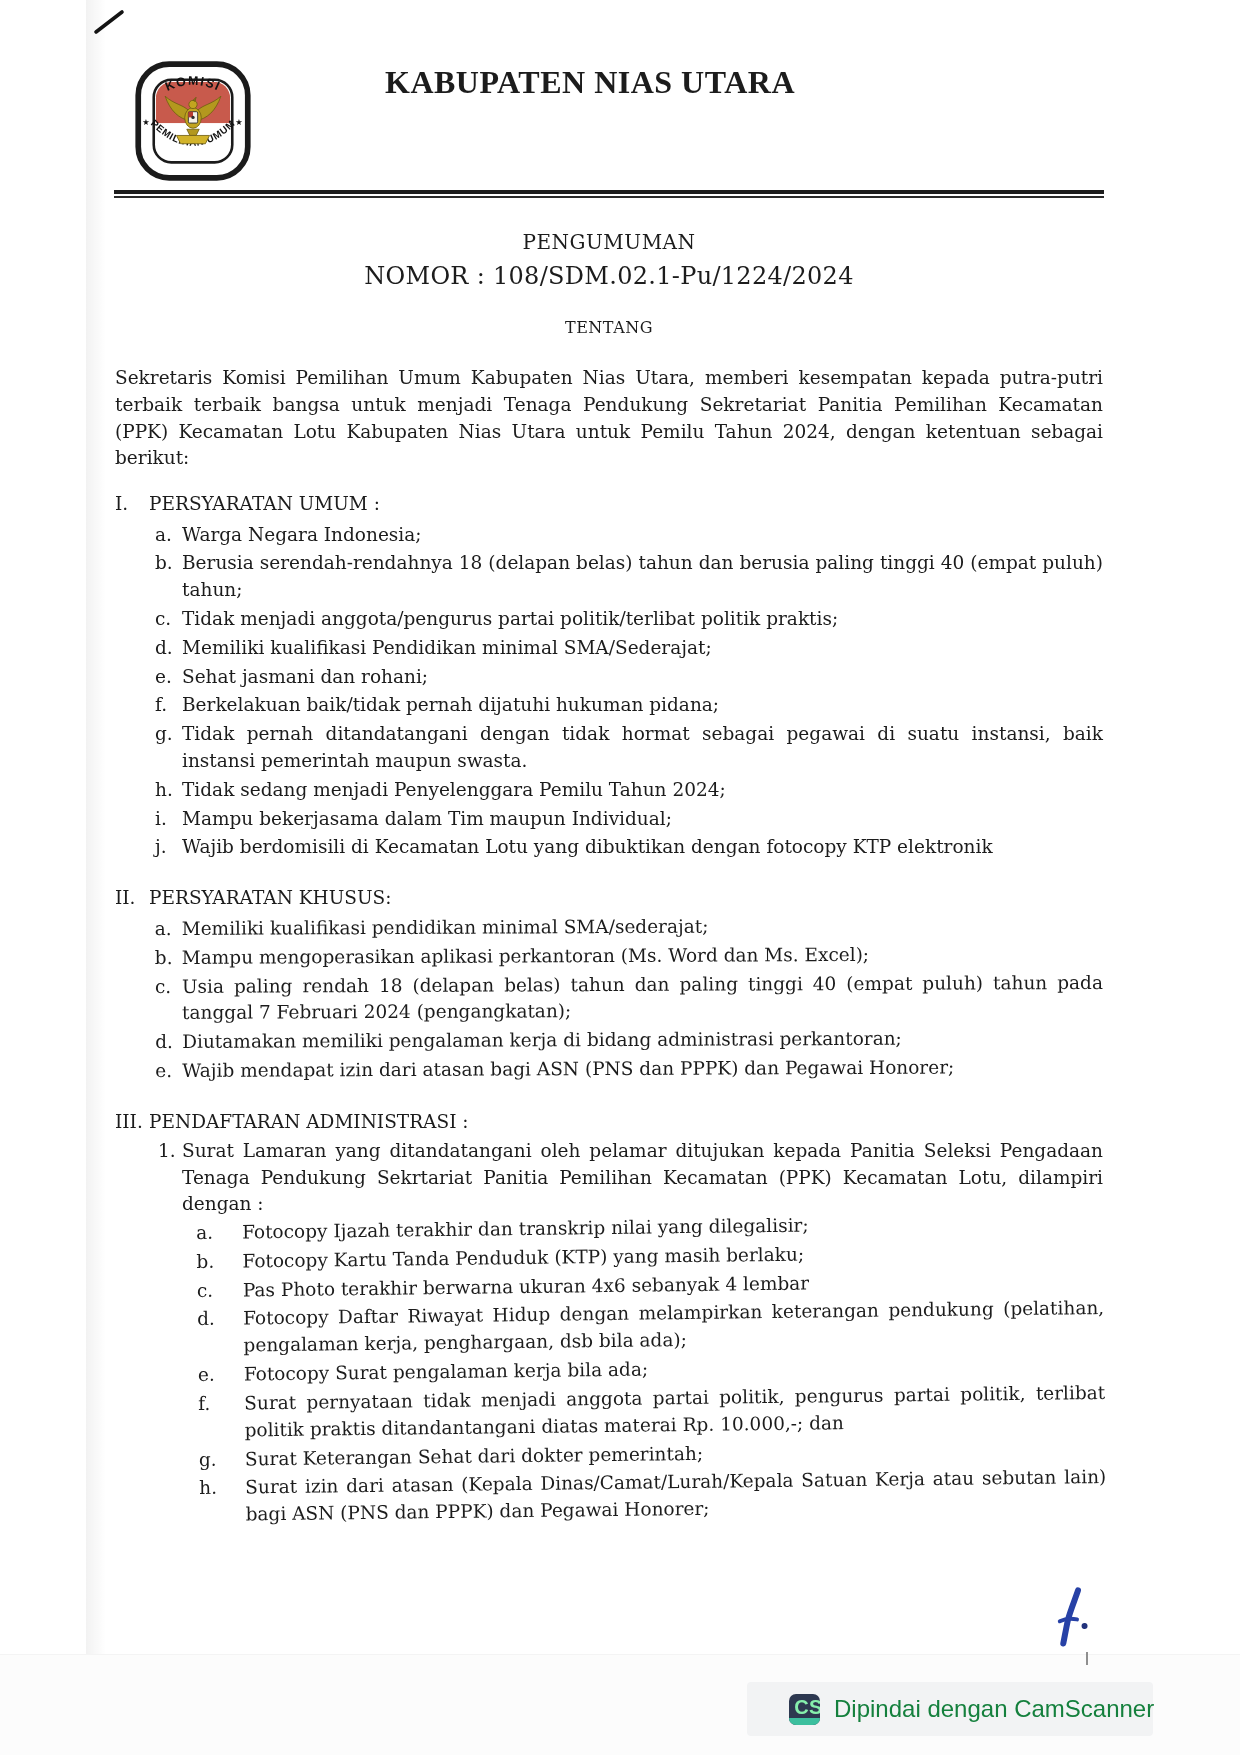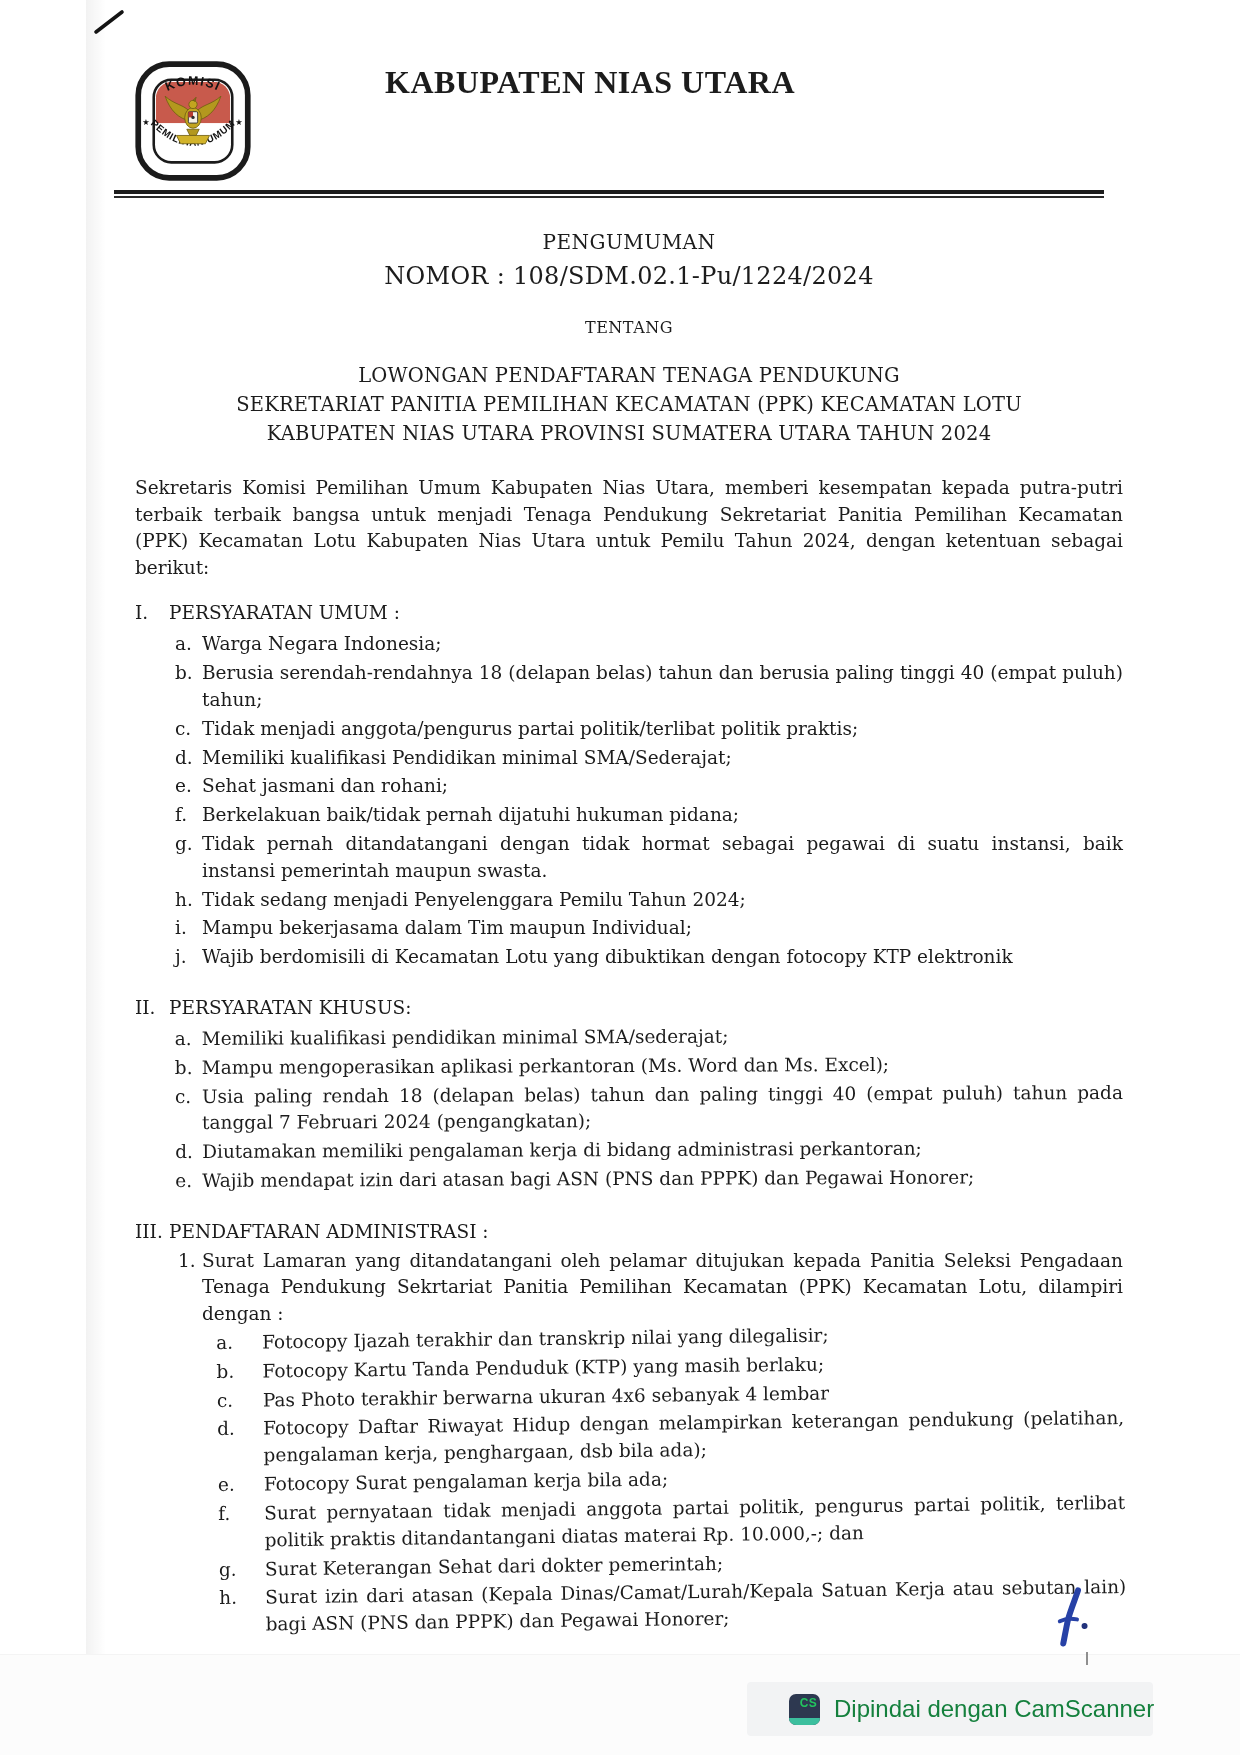--- a/index.html
+++ b/index.html
@@ -13,21 +13,21 @@
   
   .kpu-logo{position:absolute;left:131px;top:58px;width:124px;height:126px;}
   .head-titles{position:absolute;left:290px;top:62px;width:600px;text-align:center;}
   .org1{font-family:"Liberation Serif",serif;font-weight:bold;font-size:36px;letter-spacing:0.5px;line-height:1.15;}
   .org2{font-family:"Liberation Serif",serif;font-weight:bold;font-size:32px;letter-spacing:0.5px;line-height:1.15;margin-top:2px;}
   .addr{font-family:"Liberation Serif",serif;font-weight:bold;font-size:16px;margin-top:6px;}
   .rule-wrap{position:absolute;left:114px;top:190px;width:990px;}
   .rule-a{height:4px;background:#1d1d1d;}
   .rule-b{height:2px;background:#2a2a2a;margin-top:2px;}
   
-  .doc{position:absolute;left:115px;top:212px;width:988px;font-size:18.5px;line-height:1.45;margin-left:20px;}
+  .doc{position:absolute;left:115px;top:212px;width:988px;font-size:18.5px;line-height:1.45;}
   .t-center{text-align:center;}
   .doc-type{margin-top:16px;font-size:20px;letter-spacing:0.5px;}
   .doc-number{font-size:24px;letter-spacing:0.3px;margin-top:2px;}
   .tentang{margin-top:22px;font-size:16px;letter-spacing:0.5px;}
   .subject{margin-top:22px;font-size:19.5px;line-height:1.5;letter-spacing:0.2px;}
   .intro{margin-top:26px;text-align:justify;}
   
   #sections{margin-top:14px;}
   .section{margin-top:24px;}
   .section:first-child{margin-top:14px;}
@@ -47,22 +47,22 @@
   .blue-mark{position:absolute;left:1038px;top:1580px;}
   
   .scan-bottom{position:absolute;left:0;bottom:0;width:100%;height:100px;background:#fcfcfc;
                border-top:1px solid rgba(0,0,0,0.03);}
   .edge-tick{position:absolute;left:1086px;top:1652px;width:2px;height:13px;background:#8f8f8f;}
   .cs-badge{position:absolute;left:747px;top:1682px;width:406px;height:54px;background:#f2f3f4;
             border-radius:4px;display:flex;align-items:center;gap:14px;box-sizing:border-box;
             padding:0 20px 0 42px;font-family:"Liberation Sans",sans-serif;}
   .cs-icon{position:relative;width:31px;height:31px;border-radius:7px;background:#2d3850;overflow:hidden;
            flex:0 0 31px;}
-  .cs-icon .cs-label{position:absolute;top:2px;left:4px;width:100%;text-align:center;color:#22c55e;
-           font-weight:bold;font-size:12px;letter-spacing:0.3px;}
+  .cs-icon .cs-label{position:absolute;top:2px;left:4px;width:100%;text-align:center;color:#86efac;
+           font-weight:bold;font-size:20px;letter-spacing:0.3px;}
   .cs-icon .cs-teal{position:absolute;bottom:0;left:0;width:100%;height:7px;background:#3cbf9e;}
   .cs-text{font-size:24px;color:#15803d;white-space:nowrap;}
 </style>
 </head>
 <body>
 
 <div class="page">
 
   <div class="left-shade"></div>
 
@@ -112,25 +112,20 @@
 
   <div class="rule-wrap">
     <div class="rule-a"></div>
     <div class="rule-b"></div>
   </div>
 
   <div class="doc">
     <div class="t-center doc-type">PENGUMUMAN</div>
     <div class="t-center doc-number">NOMOR : 108/SDM.02.1-Pu/1224/2024</div>
     <div class="t-center tentang">TENTANG</div>
-    <div class="t-center subject">
-      <div>LOWONGAN PENDAFTARAN TENAGA PENDUKUNG</div>
-      <div>SEKRETARIAT PANITIA PEMILIHAN KECAMATAN (PPK) KECAMATAN LOTU</div>
-      <div>KABUPATEN NIAS UTARA PROVINSI SUMATERA UTARA TAHUN 2024</div>
-    </div>
     <p class="intro">Sekretaris Komisi Pemilihan Umum Kabupaten Nias Utara, memberi kesempatan kepada putra-putri terbaik terbaik bangsa untuk menjadi Tenaga Pendukung Sekretariat Panitia Pemilihan Kecamatan (PPK) Kecamatan Lotu Kabupaten Nias Utara untuk Pemilu Tahun 2024, dengan ketentuan sebagai berikut:</p>
     <div id="sections">
         <div class="section">
           <div class="sec-head">
             <span class="sec-num">I.</span>
             <span>PERSYARATAN UMUM :</span>
           </div>
           <div class="items">
             <div class="item">
               <span class="m">a.</span>

